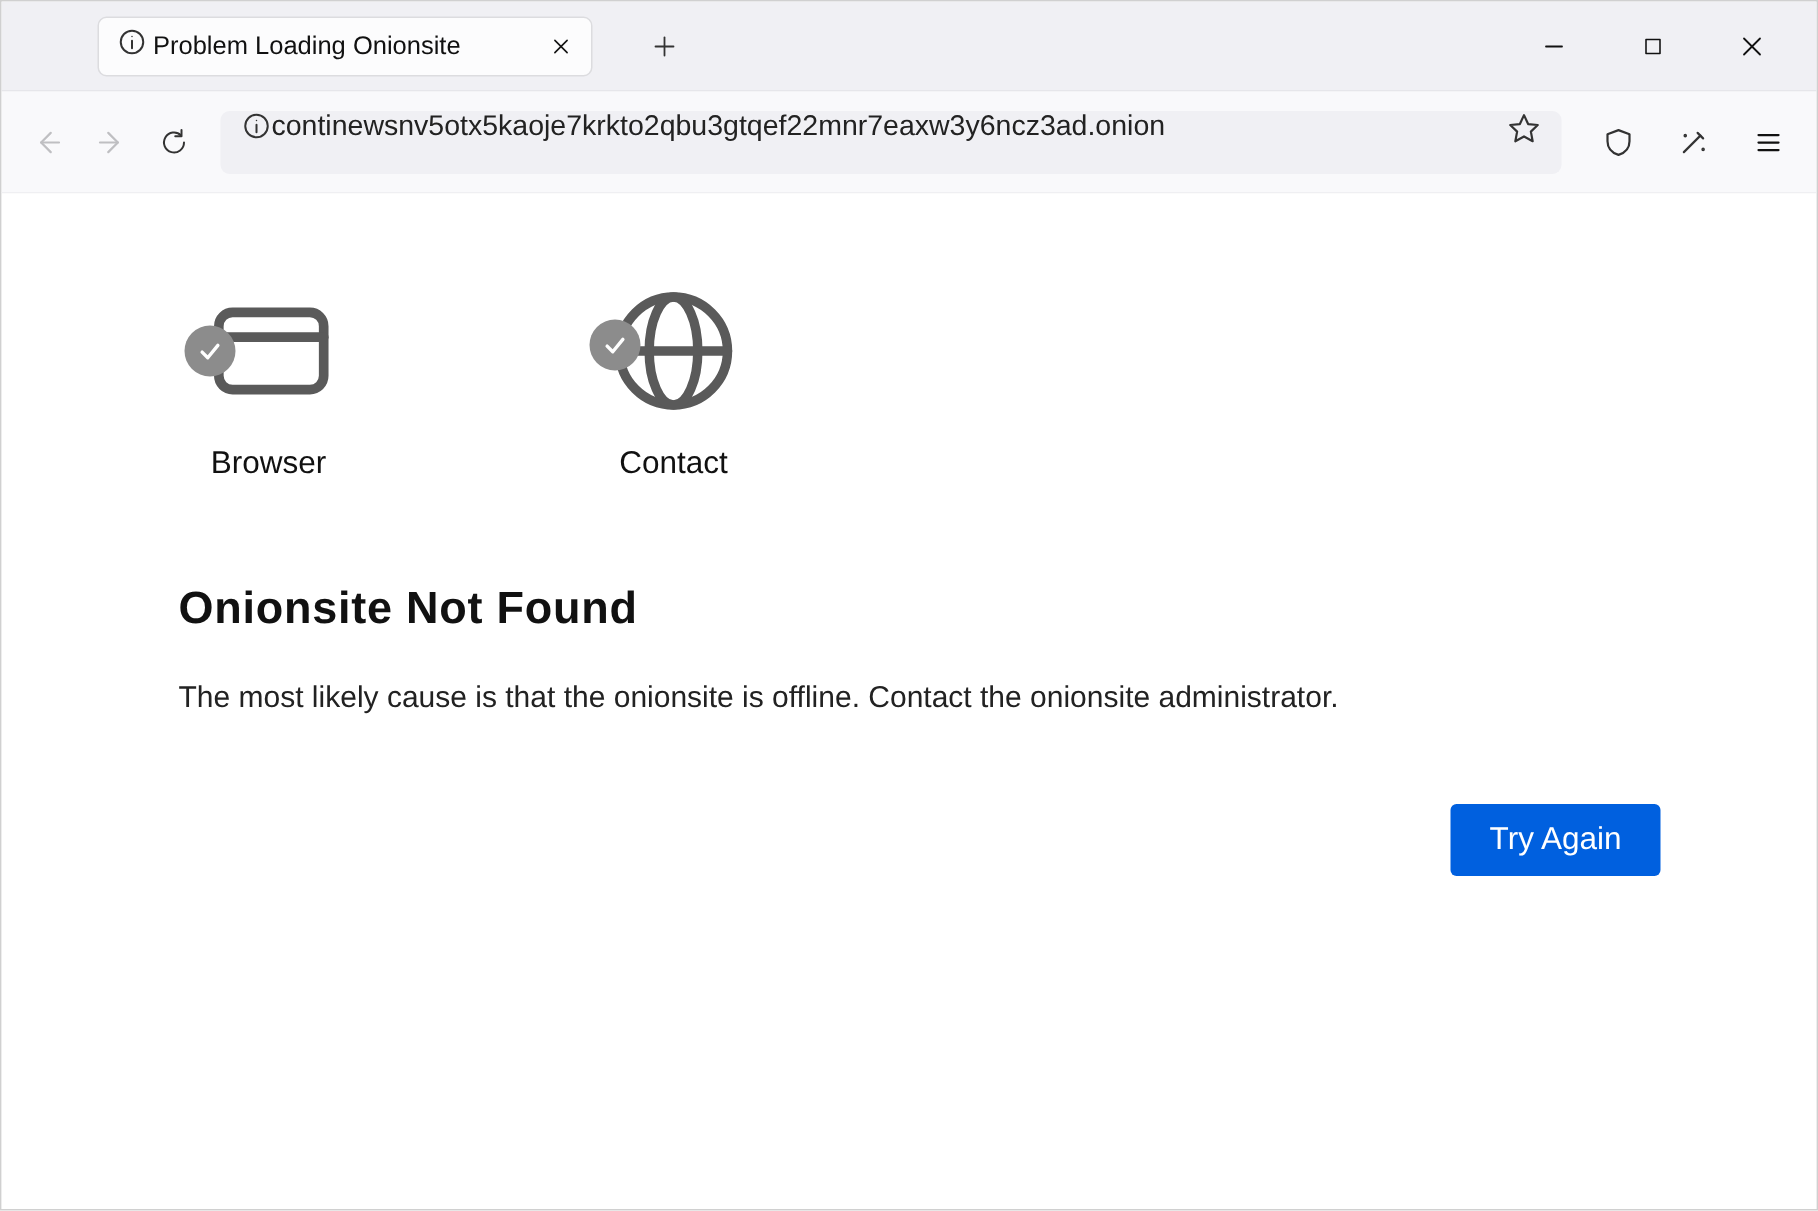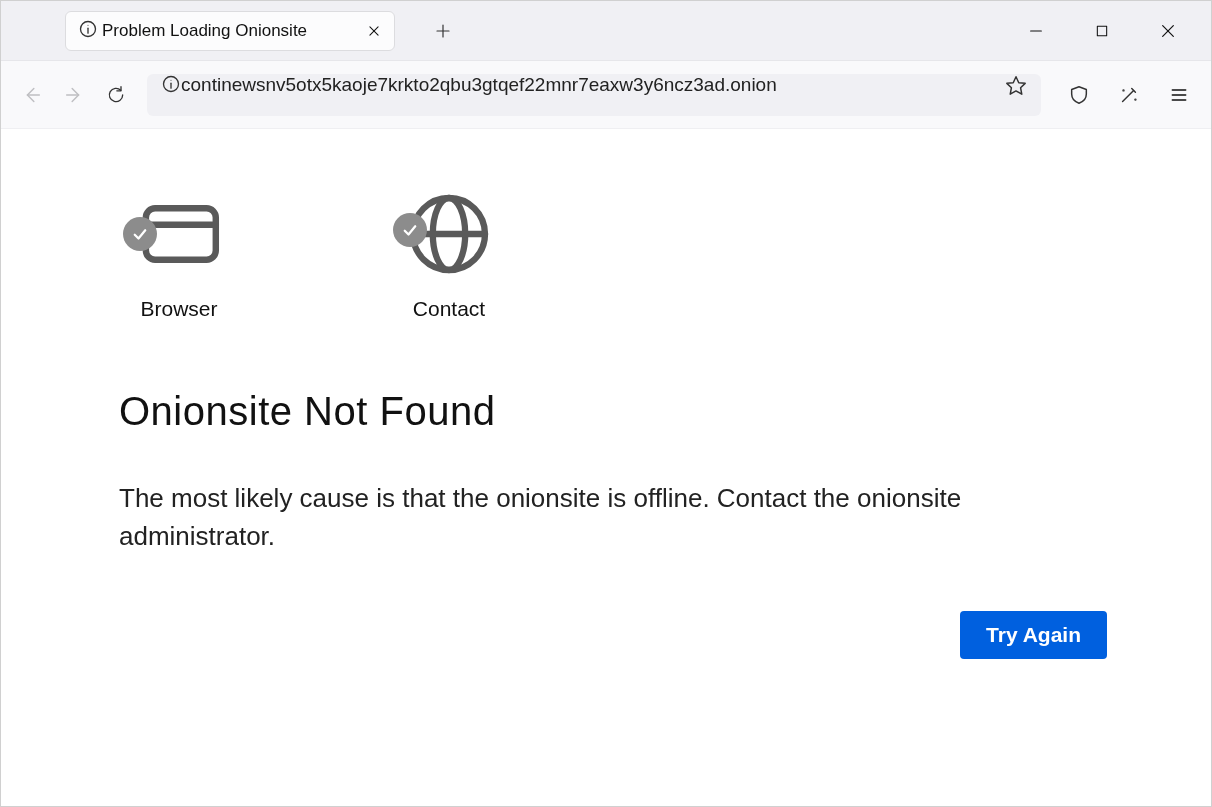--- a/index.html
+++ b/index.html
@@ -29,24 +29,24 @@
   
   .page { flex:1; background:#fff; padding:60px 100px 0 118px; display:flex; flex-direction:column;}
   .status-row { display:flex; gap:150px; margin-bottom:68px;}
   .status-item { display:flex; flex-direction:column; align-items:center; width:120px;}
   .status-icon-wrap { position:relative; width:100px; height:90px; display:flex; align-items:center; justify-content:center;}
   .badge { position:absolute; width:34px; height:34px; border-radius:50%; display:flex; align-items:center; justify-content:center;}
   .badge.ok { background:#8c8c8c; left:-6px; top:28px;}
   .badge.ok-net { background:#8c8c8c; left:-6px; top:24px;}
   .badge.err { background:#f5a623; left:-14px; top:16px;}
   .status-label { margin-top:18px; font-size:21px; color:#111;}
-  .heading { font-size:40px; font-weight:400; color:#111; margin-bottom:46px; letter-spacing:0.5px;}
-  .para { font-size:26px; color:#222; line-height:1.45; margin-bottom:34px; max-width:960px;}
+  .heading { font-size:30px; font-weight:700; color:#111; margin-bottom:28px; letter-spacing:0.5px;}
+  .para { font-size:20px; color:#222; line-height:1.45; margin-bottom:34px; max-width:960px;}
   .btn-row { display:flex; justify-content:flex-end; margin-top:22px; padding-right:4px;}
-  .try-btn { background:#0060df; color:#fff; border:none; border-radius:4px; font-size:21px; font-weight:700; padding:12px 26px; cursor:pointer;}
+  .try-btn { background:#0060df; color:#fff; border:none; border-radius:4px; font-size:21px; font-weight:400; padding:12px 26px; cursor:pointer;}
   .big-stroke { stroke:#5a5a5a; stroke-width:7; fill:none; stroke-linecap:round; stroke-linejoin:round;}
 </style>
 </head>
 <body>
 
 <div class="tabstrip">
   <div class="tab">
     <span>
       <svg width="20" height="20" viewBox="0 0 24 24" class="icon-stroke">
           <circle cx="12" cy="12" r="9"></circle>

